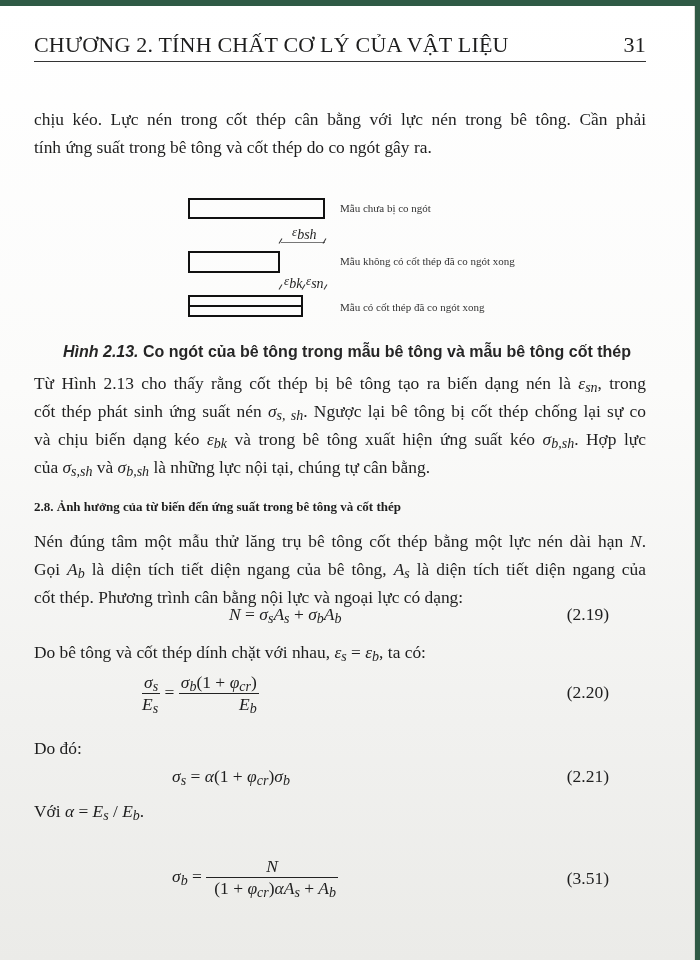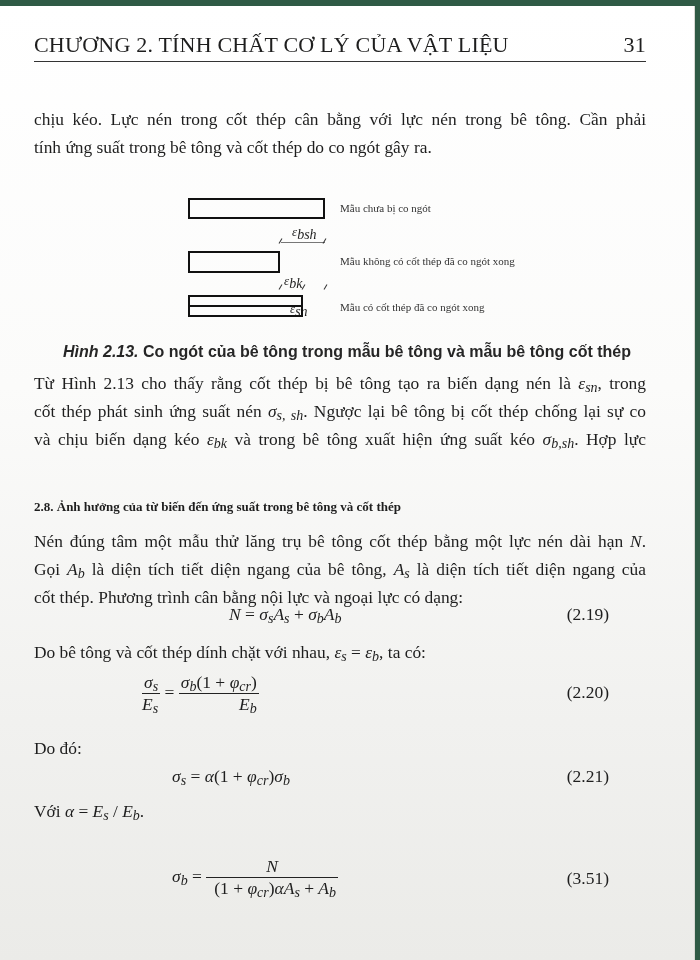--- a/index.html
+++ b/index.html
@@ -75,36 +75,37 @@
     <span class="dimline" style="left:101px; top:46px; width:44px;"></span>
     <span class="tick" style="left:144px; top:42px;"></span>
     <span class="dim" style="left:112px; top:28px;"><span>ε</span><sub>bsh</sub></span>
 
     <div class="rect" style="left:8px; top:55px; width:92px; height:22px;"></div>
     <div class="fig-label" style="left:160px; top:59px;">Mẫu không có cốt thép đã co ngót xong</div>
 
     <span class="tick" style="left:100px; top:88px;"></span>
     <span class="dim" style="left:104px; top:77px;"><span>ε</span><sub>bk</sub></span>
     <span class="tick" style="left:123px; top:88px;"></span>
-    <span class="dim" style="left:110px; top:77px;margin-top:28px;"><span>ε</span><sub>sn</sub></span>
+    <span class="dim" style="left:126px; top:77px;"><span>ε</span><sub>sn</sub></span>
     <span class="tick" style="left:145px; top:88px;"></span>
 
     <div class="rect" style="left:8px; top:99px; width:115px; height:12px;"></div>
     <div class="rect" style="left:8px; top:109px; width:115px; height:12px;"></div>
     <div class="fig-label" style="left:160px; top:105px;">Mẫu có cốt thép đã co ngót xong</div>
   </div>
 
   <div class="caption">
     <span class="fig-no">Hình 2.13.</span><span> Co ngót của bê tông trong mẫu bê tông và mẫu bê tông cốt thép</span>
   </div>
 
   <div class="para" style="top:363px;">
     <span class="line"><span>Từ Hình 2.13 cho thấy rằng cốt thép bị bê tông tạo ra biến dạng nén là </span><i class="m">ε</i><sub><i>sn</i></sub><span>, trong</span></span>
     <span class="line"><span>cốt thép phát sinh ứng suất nén </span><i class="m">σ</i><sub><i>s, sh</i></sub><span>. Ngược lại bê tông bị cốt thép chống lại sự co</span></span>
     <span class="line"><span>và chịu biến dạng kéo </span><i class="m">ε</i><sub><i>bk</i></sub><span> và trong bê tông xuất hiện ứng suất kéo </span><i class="m">σ</i><sub><i>b,sh</i></sub><span>. Hợp lực</span></span>
+    <span class="line last"><span>của </span><i class="m">σ</i><sub><i>s,sh</i></sub><span> và </span><i class="m">σ</i><sub><i>b,sh</i></sub><span> là những lực nội tại, chúng tự cân bằng.</span></span>
   </div>
 
   <div class="section-title">2.8. Ảnh hưởng của từ biến đến ứng suất trong bê tông và cốt thép</div>
 
   <div class="para" style="top:521px;">
     <span class="line"><span>Nén đúng tâm một mẫu thử lăng trụ bê tông cốt thép bằng một lực nén dài hạn </span><i class="m">N</i><span>.</span></span>
     <span class="line"><span>Gọi </span><i class="m">A</i><sub><i>b</i></sub><span> là diện tích tiết diện ngang của bê tông, </span><i class="m">A</i><sub><i>s</i></sub><span> là diện tích tiết diện ngang của</span></span>
     <span class="line last">cốt thép. Phương trình cân bằng nội lực và ngoại lực có dạng:</span>
   </div>
 

